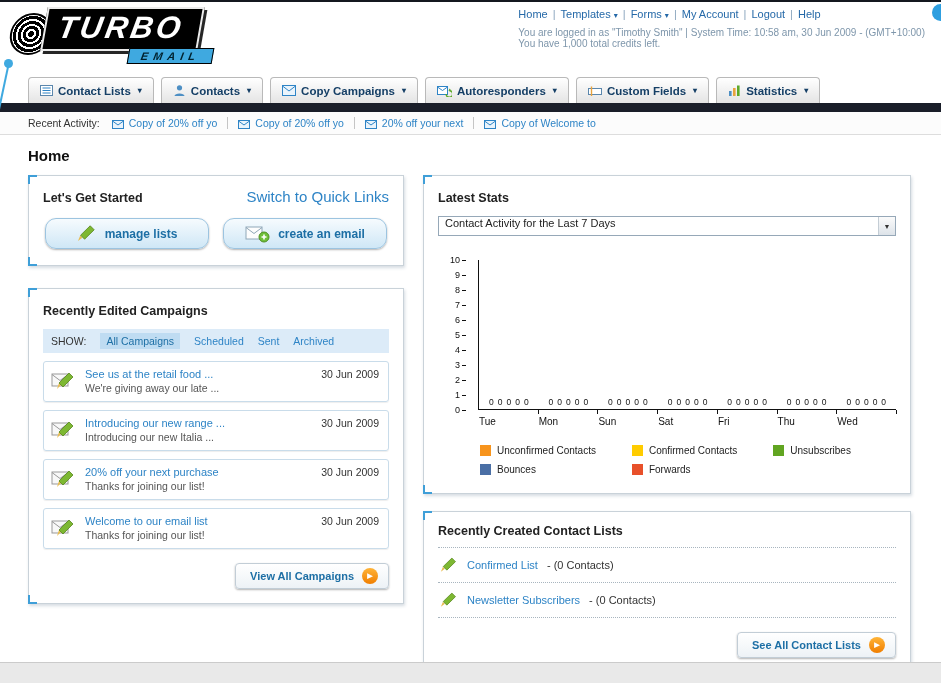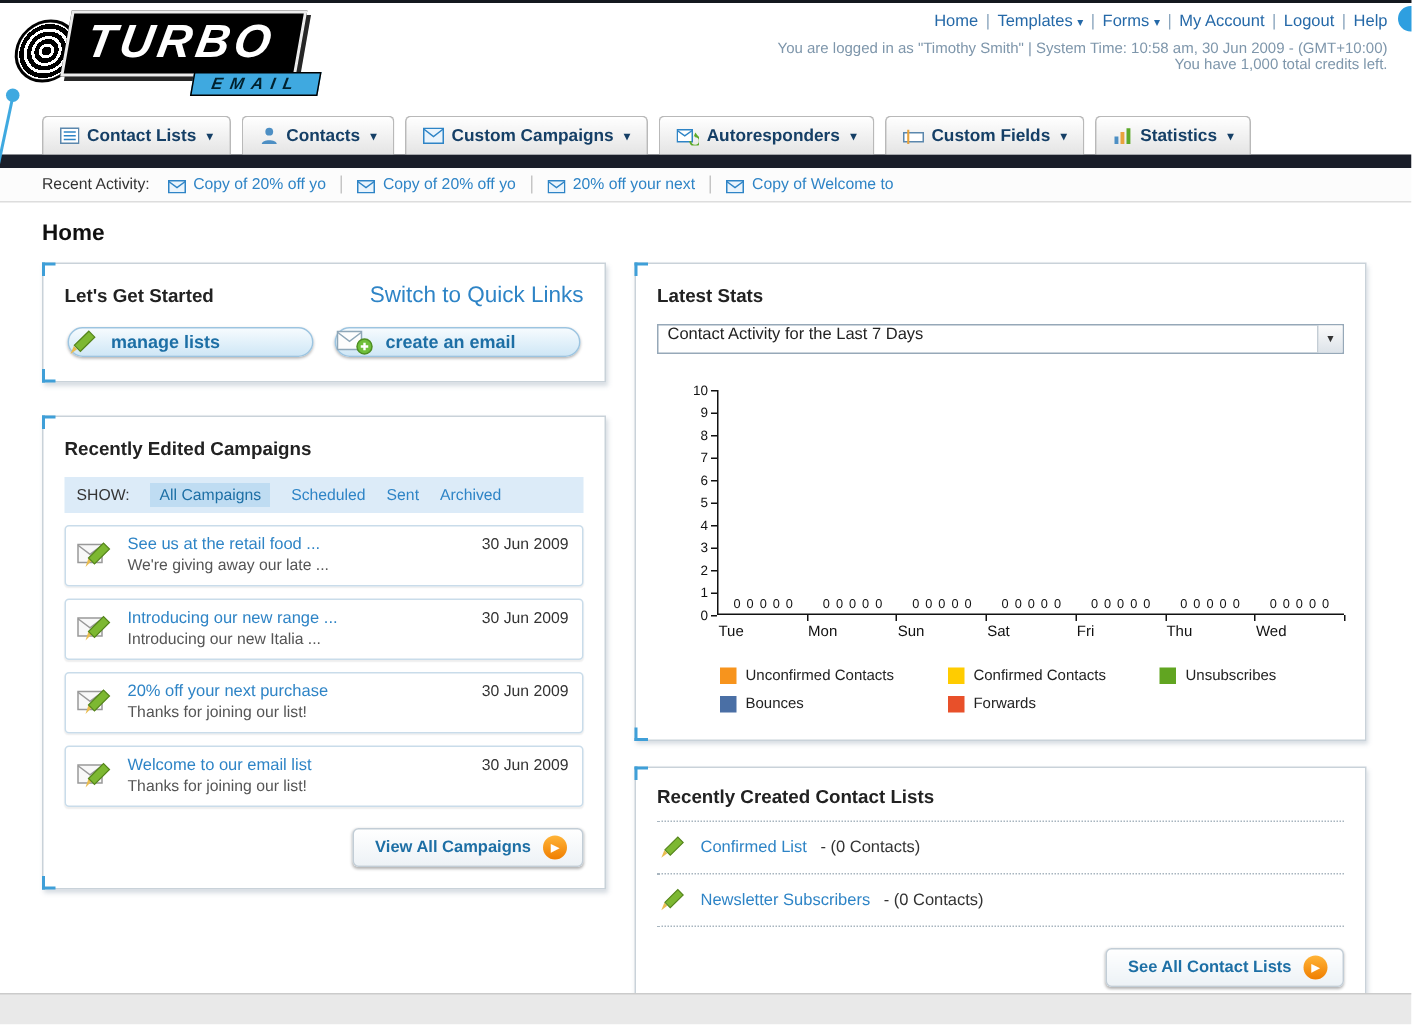--- a/index.html
+++ b/index.html
@@ -31,21 +31,21 @@
   .logo-sub {
     position: absolute; left: 118px; top: 42px;
     font-size: 11px; font-weight: bold; font-style: italic; letter-spacing: 5px;
     color: #00222E; background: #3FA9E0; padding: 1px 12px;
     transform: skew(-10deg); border: 1px solid #000;
   }
   .balloon { position: absolute; left: 4px; top: 57px; width: 9px; height: 9px; border-radius: 50%; background: #3FA9E0; }
   .balloon-string { position: absolute; left: 7px; top: 65px; width: 2px; height: 46px; background: #3FA9E0; transform: rotate(12deg); transform-origin: top center; }
   .corner-dot { position: absolute; right: -8px; top: 2px; width: 17px; height: 17px; border-radius: 50%; background: #2E9FE0; }
 
-  .top-right { position: absolute; right: 16px; top: 6px; text-align: right; }
+  .top-right { position: absolute; right: 16px; top: 6px; }
   .topnav { font-size: 11px; }
   .topnav a { color: #2569A8; }
   .topnav .sep { color: #8AA5BD; margin: 0 5px; }
   .arr-sm { font-size: 8px; color: #2569A8; }
   .login-info { margin-top: 7px; font-size: 10px; color: #7E96AB; }
   .credits-info { margin-top: 0; font-size: 10px; color: #7E96AB; }
 
   
   .tabbar { display: flex; gap: 7px; padding: 8px 0 0 28px; height: 35px; align-items: flex-end; }
   .tab {
@@ -82,22 +82,22 @@
   .panel::before { content: ""; position: absolute; left: -1px; top: -1px; width: 7px; height: 7px; border-left: 2px solid #3F9FD8; border-top: 2px solid #3F9FD8; }
   .panel::after  { content: ""; position: absolute; left: -1px; bottom: -1px; width: 7px; height: 7px; border-left: 2px solid #3F9FD8; border-bottom: 2px solid #3F9FD8; }
   .panel-title { font-size: 12.5px; font-weight: bold; color: #222; }
 
   
   .gs { margin-bottom: 22px; }
   .gs-head { display: flex; align-items: baseline; justify-content: space-between; }
   .small-link { font-size: 15px; color: #2E84C6; }
   .gs-buttons { display: flex; gap: 14px; margin-top: 13px; padding: 0 2px 2px; }
   .big-btn {
-    display: flex; align-items: center; gap: 8px;
-    width: 164px; height: 20px; border: 1px solid #9CC4E0; border-radius: 11px;
+    display: flex; align-items: center; justify-content: center; gap: 8px;
+    width: 164px; height: 31px; border: 1px solid #9CC4E0; border-radius: 11px;
     background: linear-gradient(#F6FBFE, #CFE7F6); box-shadow: 0 1px 2px rgba(0,0,0,0.3);
     font-size: 12px; font-weight: bold; color: #1D6FA5; cursor: pointer; font-family: inherit;
   }
 
   
   .filterbar { display: flex; align-items: center; gap: 14px; background: #DCEBF8; margin-top: 10px; padding: 4px 8px; font-size: 10.5px; }
   .show-label { color: #333; }
   .filter { color: #2E84C6; }
   .filter.sel { background: #BFDCF2; padding: 2px 6px; color: #1D6FA5; }
   .camp-item {
@@ -122,21 +122,21 @@
     display: inline-flex; align-items: center; justify-content: center;
   }
 
   
   .stats { margin-bottom: 17px; }
   .select { margin-top: 10px; border: 1px solid #96A8B8; height: 20px; display: flex; align-items: flex-start; font-size: 11px; color: #222; background: #fff; cursor: pointer; }
   .select-label { padding-left: 6px; }
   .select-arrow { margin-left: auto; width: 17px; align-self: stretch; display: flex; align-items: center; justify-content: center; font-size: 7px; color: #333; background: linear-gradient(#FBFBFB, #DDE3E9); border-left: 1px solid #C4CDD5; }
   .chart-area { display: flex; margin-top: 24px; padding-left: 18px; }
   .y-axis { position: relative; width: 22px; height: 150px; }
-  .ytick { position: absolute; right: 0; display: flex; align-items: center; gap: 2px; font-size: 9px; color: #111; height: 10px; }
+  .ytick { position: absolute; right: 12px; display: flex; align-items: center; gap: 2px; font-size: 9px; color: #111; height: 10px; }
   .ytick i { display: block; width: 4px; height: 1px; background: #111; }
   .plot { position: relative; width: 418px; height: 150px; border-left: 1px solid #111; border-bottom: 1px solid #111; }
   .zeros { position: absolute; left: 0; right: 0; bottom: 2px; display: flex; }
   .zero-group { flex: 1; display: flex; justify-content: center; gap: 4px; font-size: 8.5px; color: #111; }
   .x-axis { display: flex; width: 418px; margin-left: 41px; }
   .xlabel { flex: 1; font-size: 10px; color: #111; padding-top: 6px; position: relative; }
   .xlabel::after { content: ""; position: absolute; right: 0; top: 0; width: 1px; height: 4px; background: #111; }
   .legend { margin: 18px 0 4px 42px; display: grid; grid-template-columns: repeat(3, auto); gap: 8px 36px; justify-content: start; font-size: 10px; color: #222; }
   .legend-item { display: flex; align-items: center; gap: 6px; }
   .swatch { width: 11px; height: 11px; display: inline-block; }
@@ -190,21 +190,21 @@
           <path d="M1.5 12 C1.5 8.6 11.5 8.6 11.5 12 Z" fill="#4D8FC4"></path>
         </svg>
       <span>Contacts</span>
       <span class="arr">▾</span>
     </div>
     <div class="tab">
       <svg width="14" height="11" viewBox="0 0 14 11">
           <rect x="0.5" y="0.5" width="13" height="10" fill="#EAF4FC" stroke="#2E84C6"></rect>
           <path d="M0.5 1 L7 6 L13.5 1" fill="none" stroke="#2E84C6"></path>
         </svg>
-      <span>Custom Campaigns</span>
+      <span>Copy Campaigns</span>
       <span class="arr">▾</span>
     </div>
     <div class="tab">
       <svg width="15" height="12" viewBox="0 0 15 12">
           <rect x="0.5" y="1.5" width="10" height="8" fill="#fff" stroke="#2E84C6"></rect>
           <path d="M0.5 2 L5.5 5.5 L10.5 2" fill="none" stroke="#2E84C6"></path>
           <path d="M9.2 9 a3.2 3.2 0 1 0 3.2 -3.2" fill="none" stroke="#5CA928" stroke-width="1.4"></path>
           <path d="M12.6 3.4 l1.6 2.2 l-2.7 0.4 Z" fill="#5CA928"></path>
         </svg>
       <span>Autoresponders</span>

